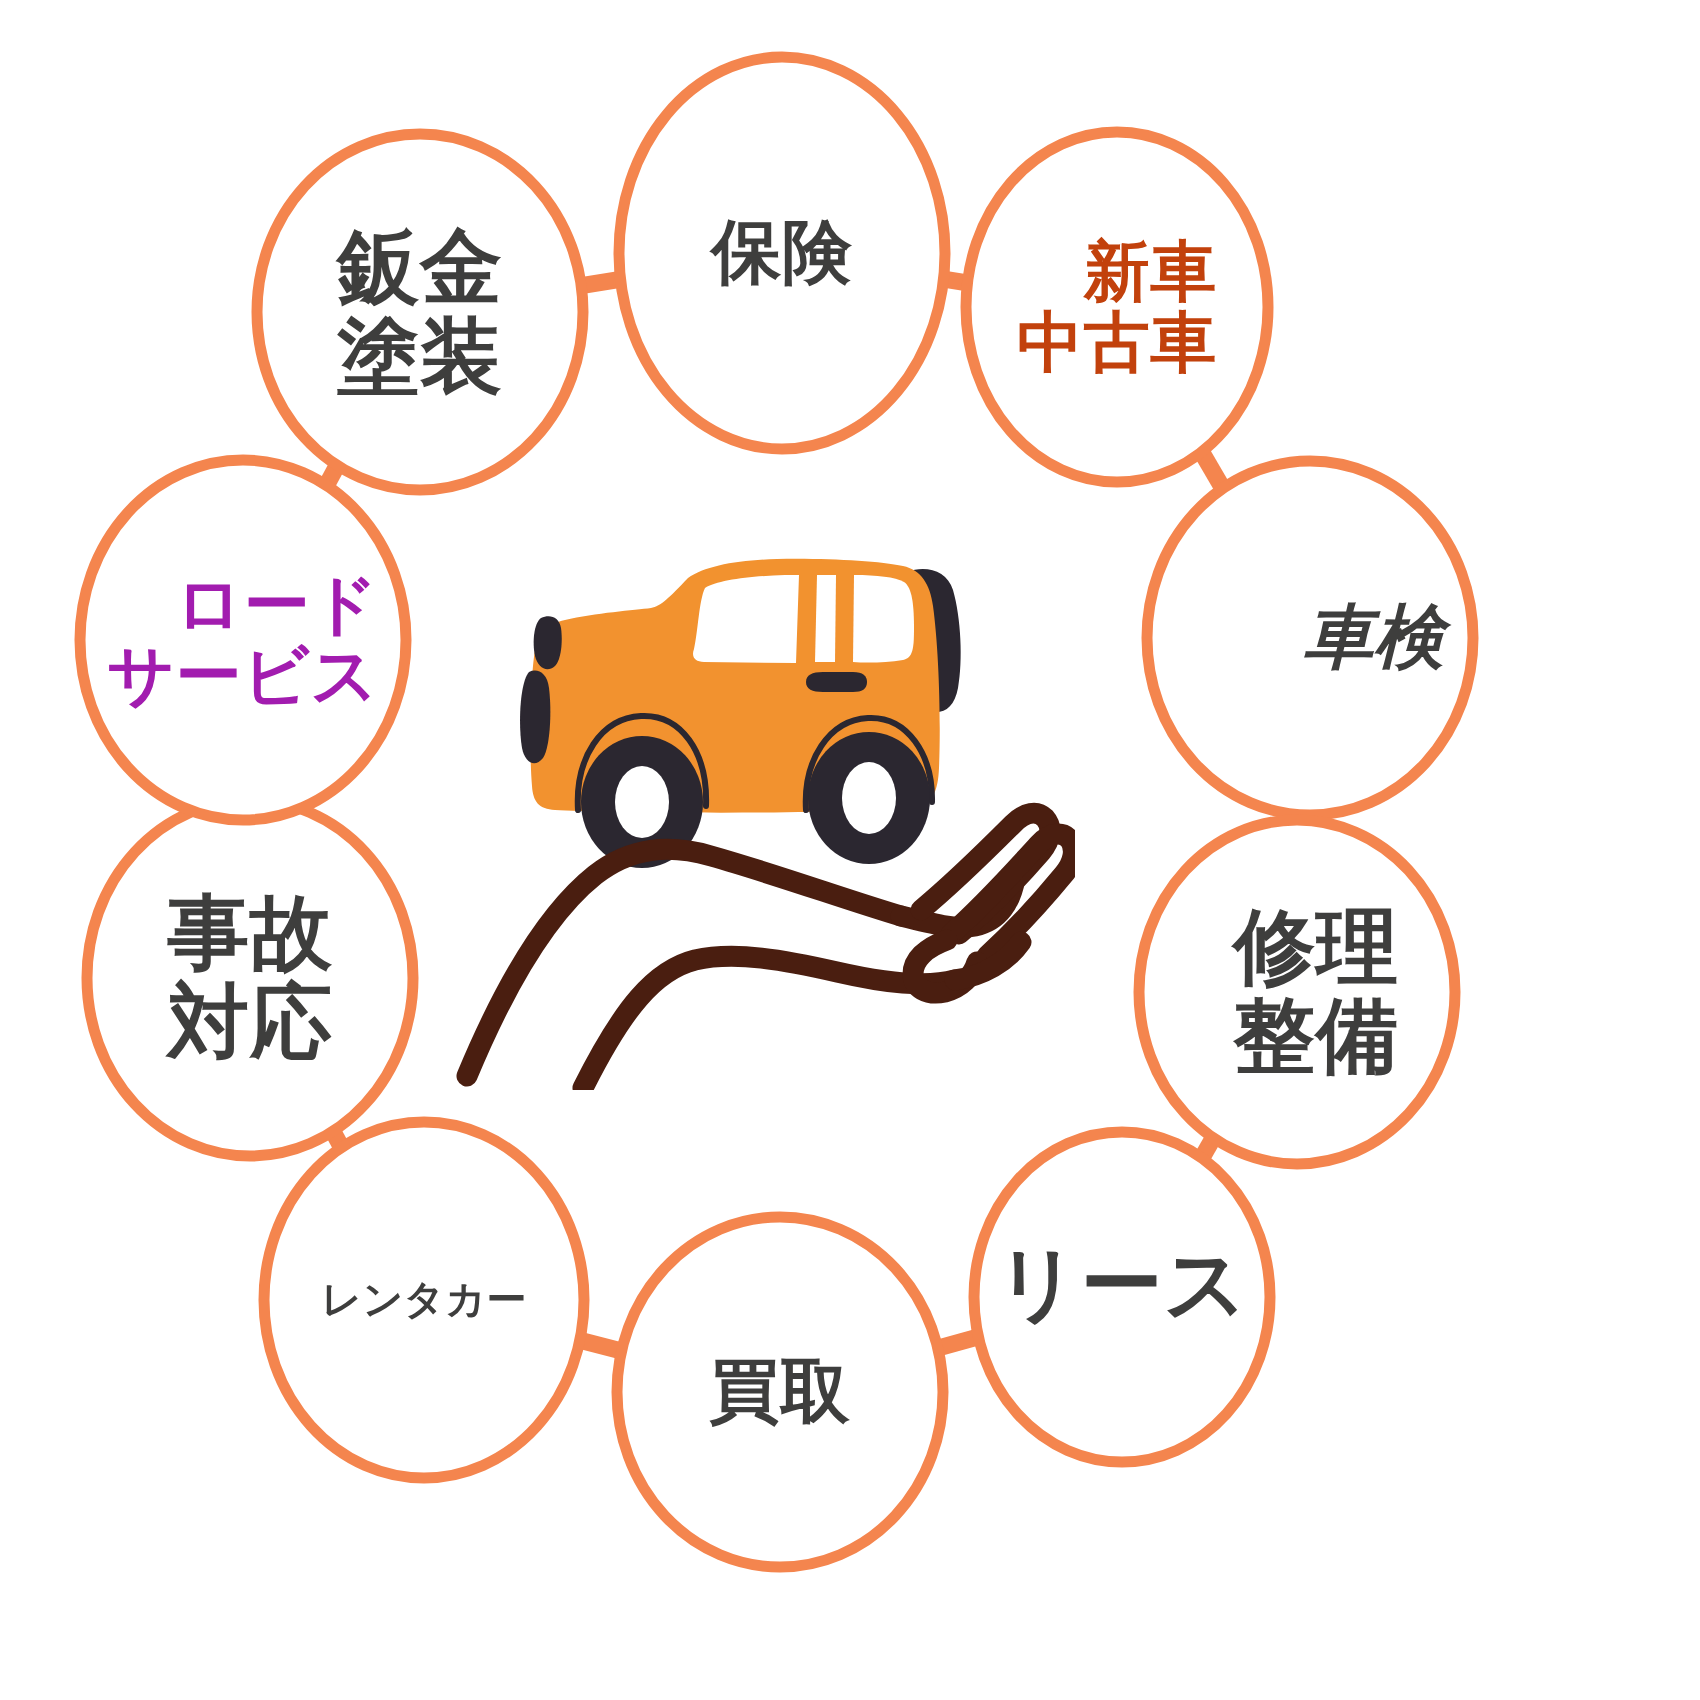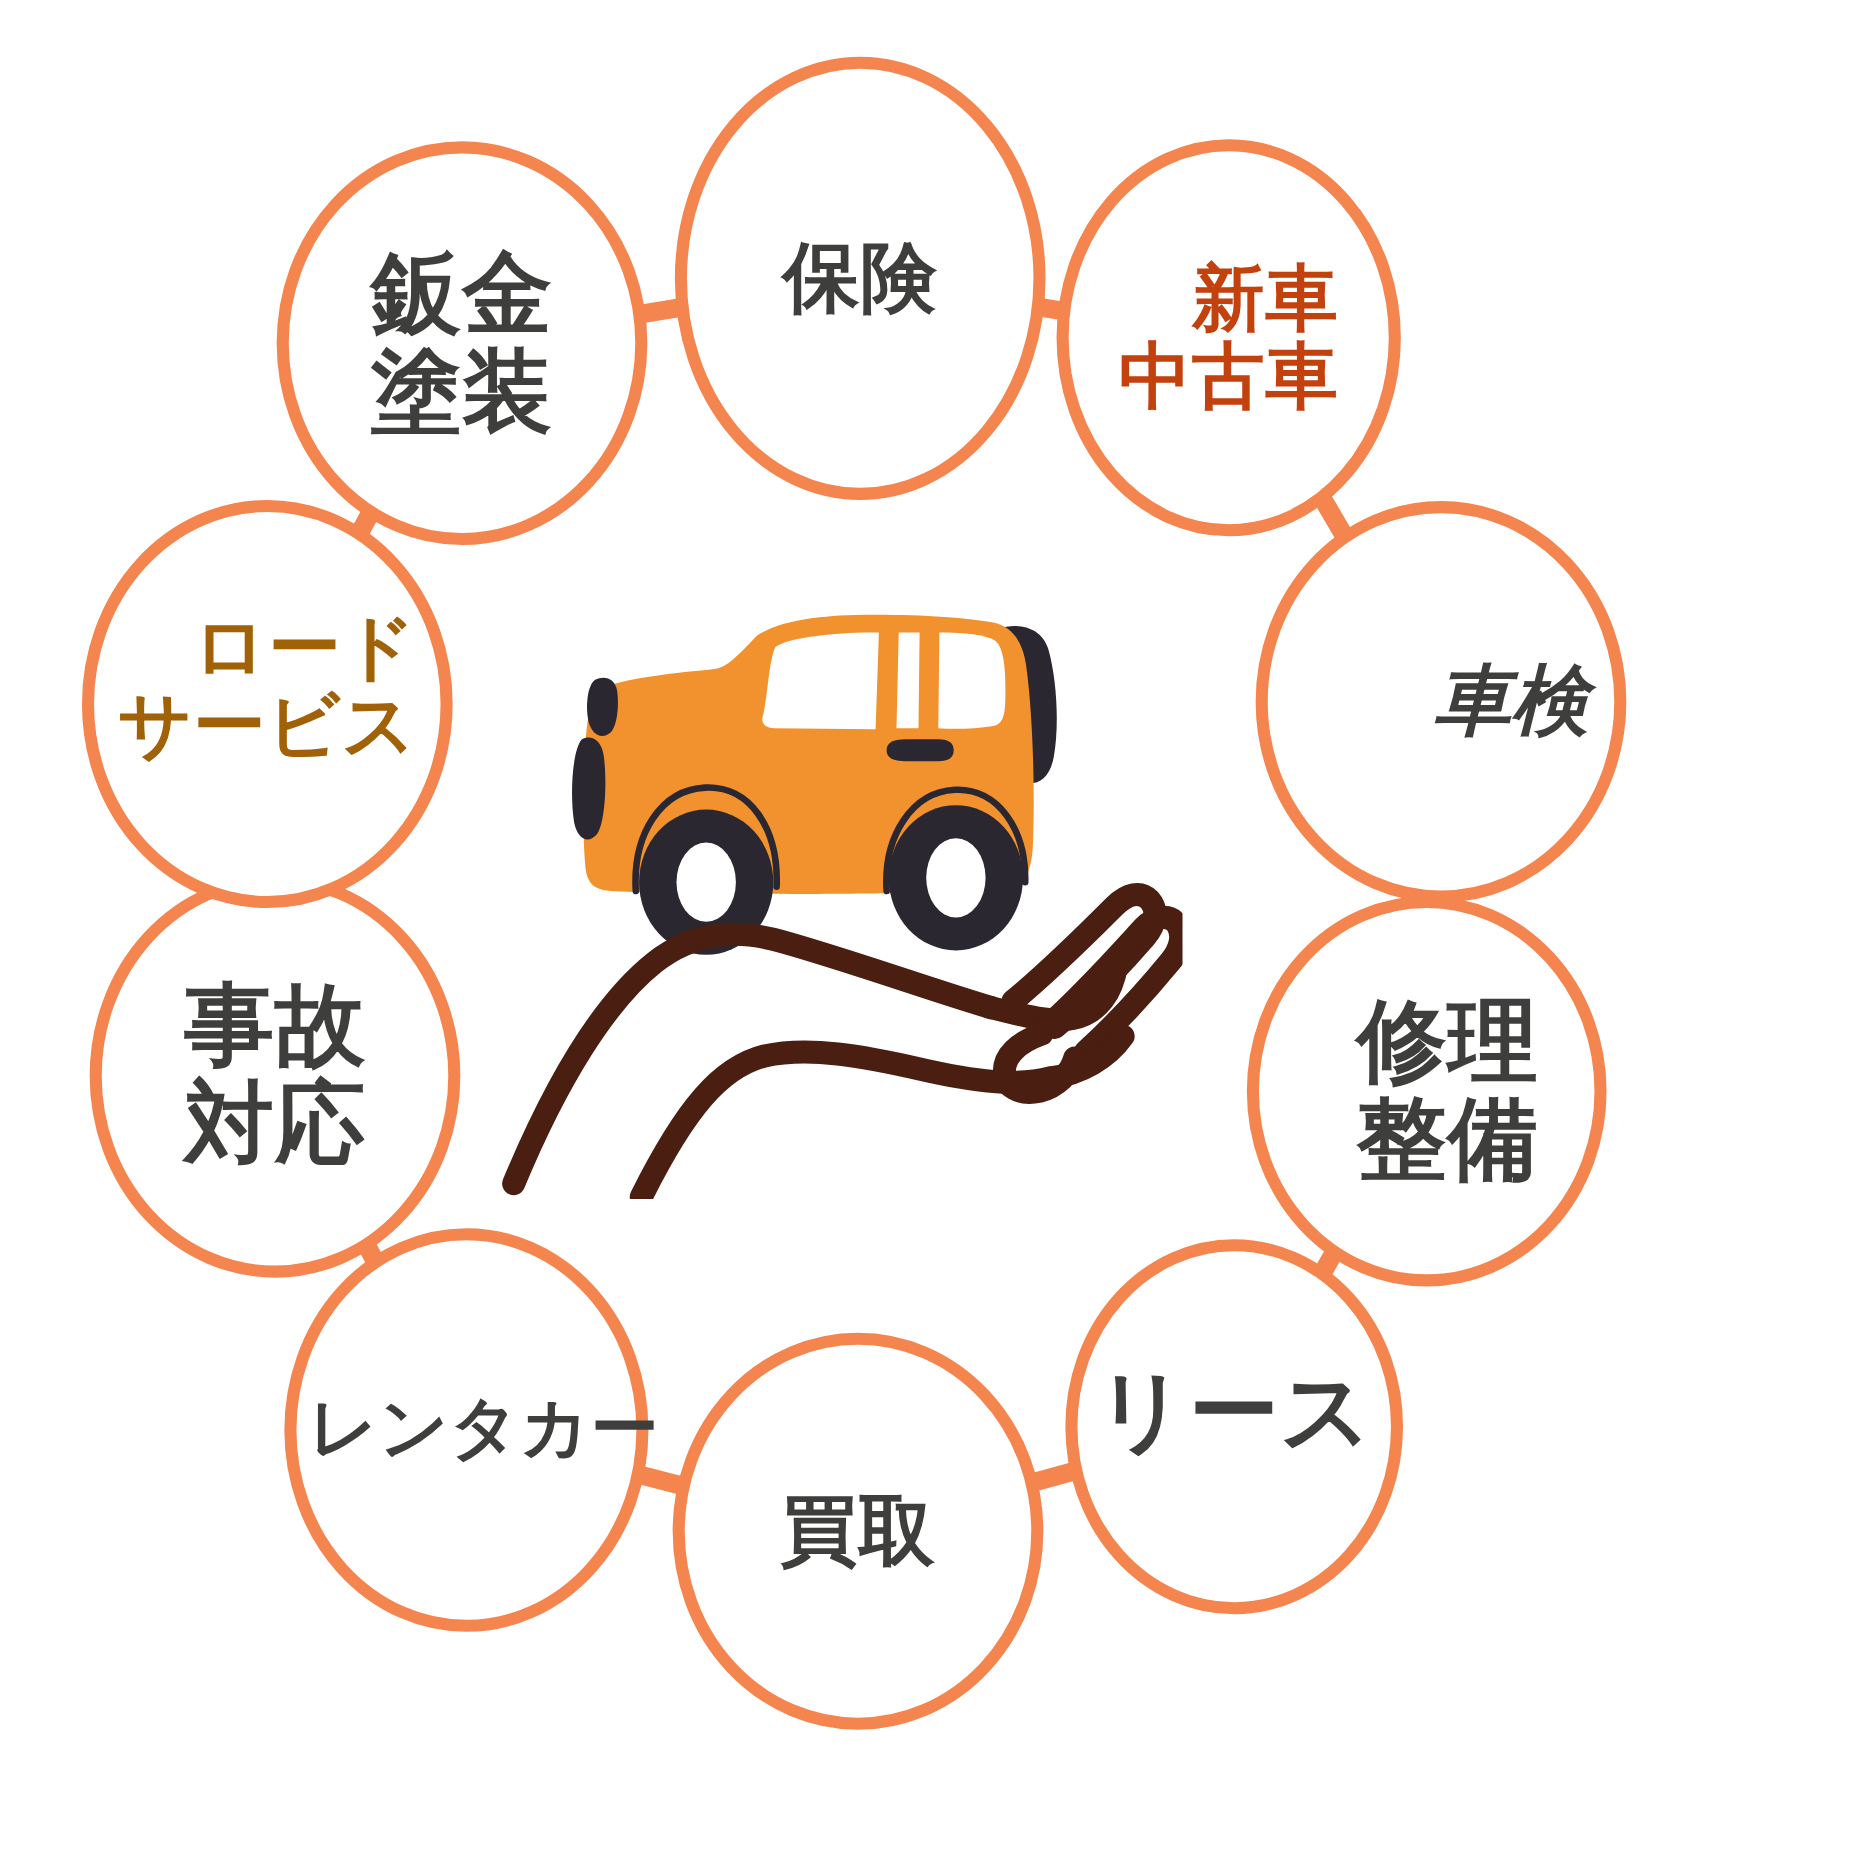--- a/index.html
+++ b/index.html
@@ -29,21 +29,21 @@
     color: #3e3e3d;
     font-weight: bold;
     line-height: 1.08;
     letter-spacing: 0.01em;
     white-space: pre;
     pointer-events: none;
   }
   .node-label.l1 { font-size: 70px; }
   .node-label.l2 { font-size: 82px; }
   .node-label.l-long { font-size: 66px; }
-  .node-label.l-long2 { font-size: 62px; margin-left: 16px; }
+  .node-label.l-long2 { font-size: 40px; }
 
   #center-illustration {
     position: absolute;
     left: 455px;
     top: 510px;
     width: 620px;
     height: 580px;
   }
 </style>
 </head>
@@ -83,21 +83,21 @@
       <div class="node-label l-long" style="left: 1117px; top: 307px; color: #c2410c;">新車
 中古車</div>
       <div class="node-label l1" style="left: 1374px; top: 638px; color: rgb(62, 62, 61); font-style: italic;">車検</div>
       <div class="node-label l2" style="left: 1297px; top: 992px; color: rgb(62, 62, 61); margin-left: 19px;">修理
 整備</div>
       <div class="node-label l2" style="left: 1122px; top: 1284px; color: rgb(62, 62, 61);">リース</div>
       <div class="node-label l1" style="left: 780px; top: 1392px; color: rgb(62, 62, 61);">買取</div>
       <div class="node-label l-long2" style="left: 424px; top: 1300px; color: rgb(62, 62, 61);">レンタカー</div>
       <div class="node-label l2" style="left: 250px; top: 978px; color: rgb(62, 62, 61);">事故
 対応</div>
-      <div class="node-label l-long" style="left: 243px; top: 624px; color: #a16207;">ロード
+      <div class="node-label l-long" style="left: 243px; top: 640px; color: #a21caf;">ロード
 サービス</div>
       <div class="node-label l2" style="left: 420px; top: 312px; color: rgb(62, 62, 61);">鈑金
 塗装</div>
     </div>
 
   <svg id="center-illustration" viewBox="0 0 620 580">
 
     <g>
 
       <path fill="#2B2730" d="M452 62 C470 55 492 60 498 80 C506 108 508 150 503 178 C499 200 486 206 470 200 C456 195 450 180 448 160 C444 128 442 86 452 62 Z"></path>

